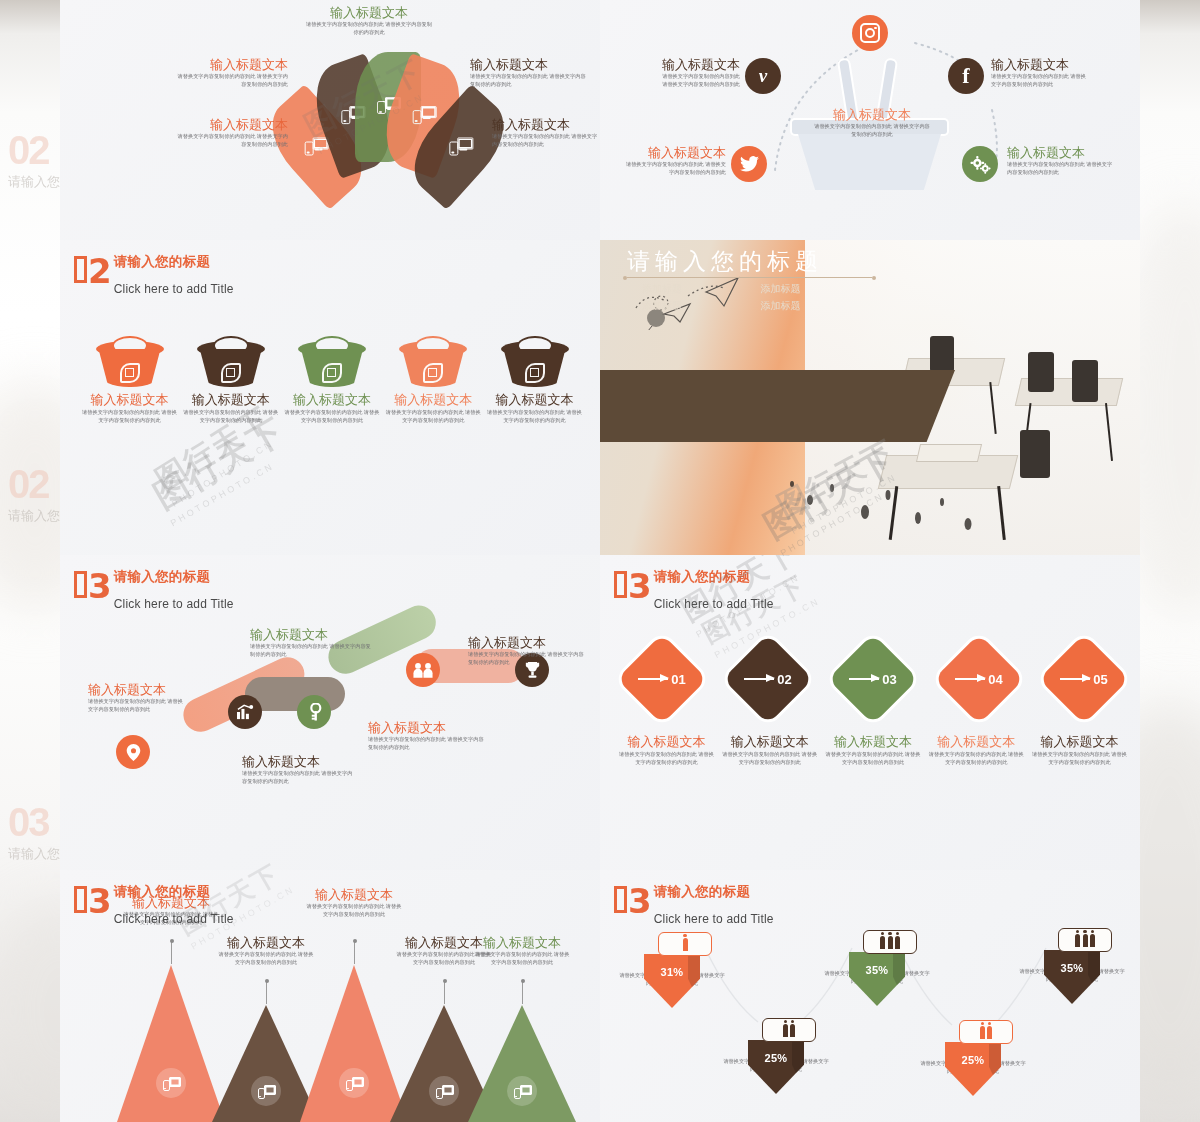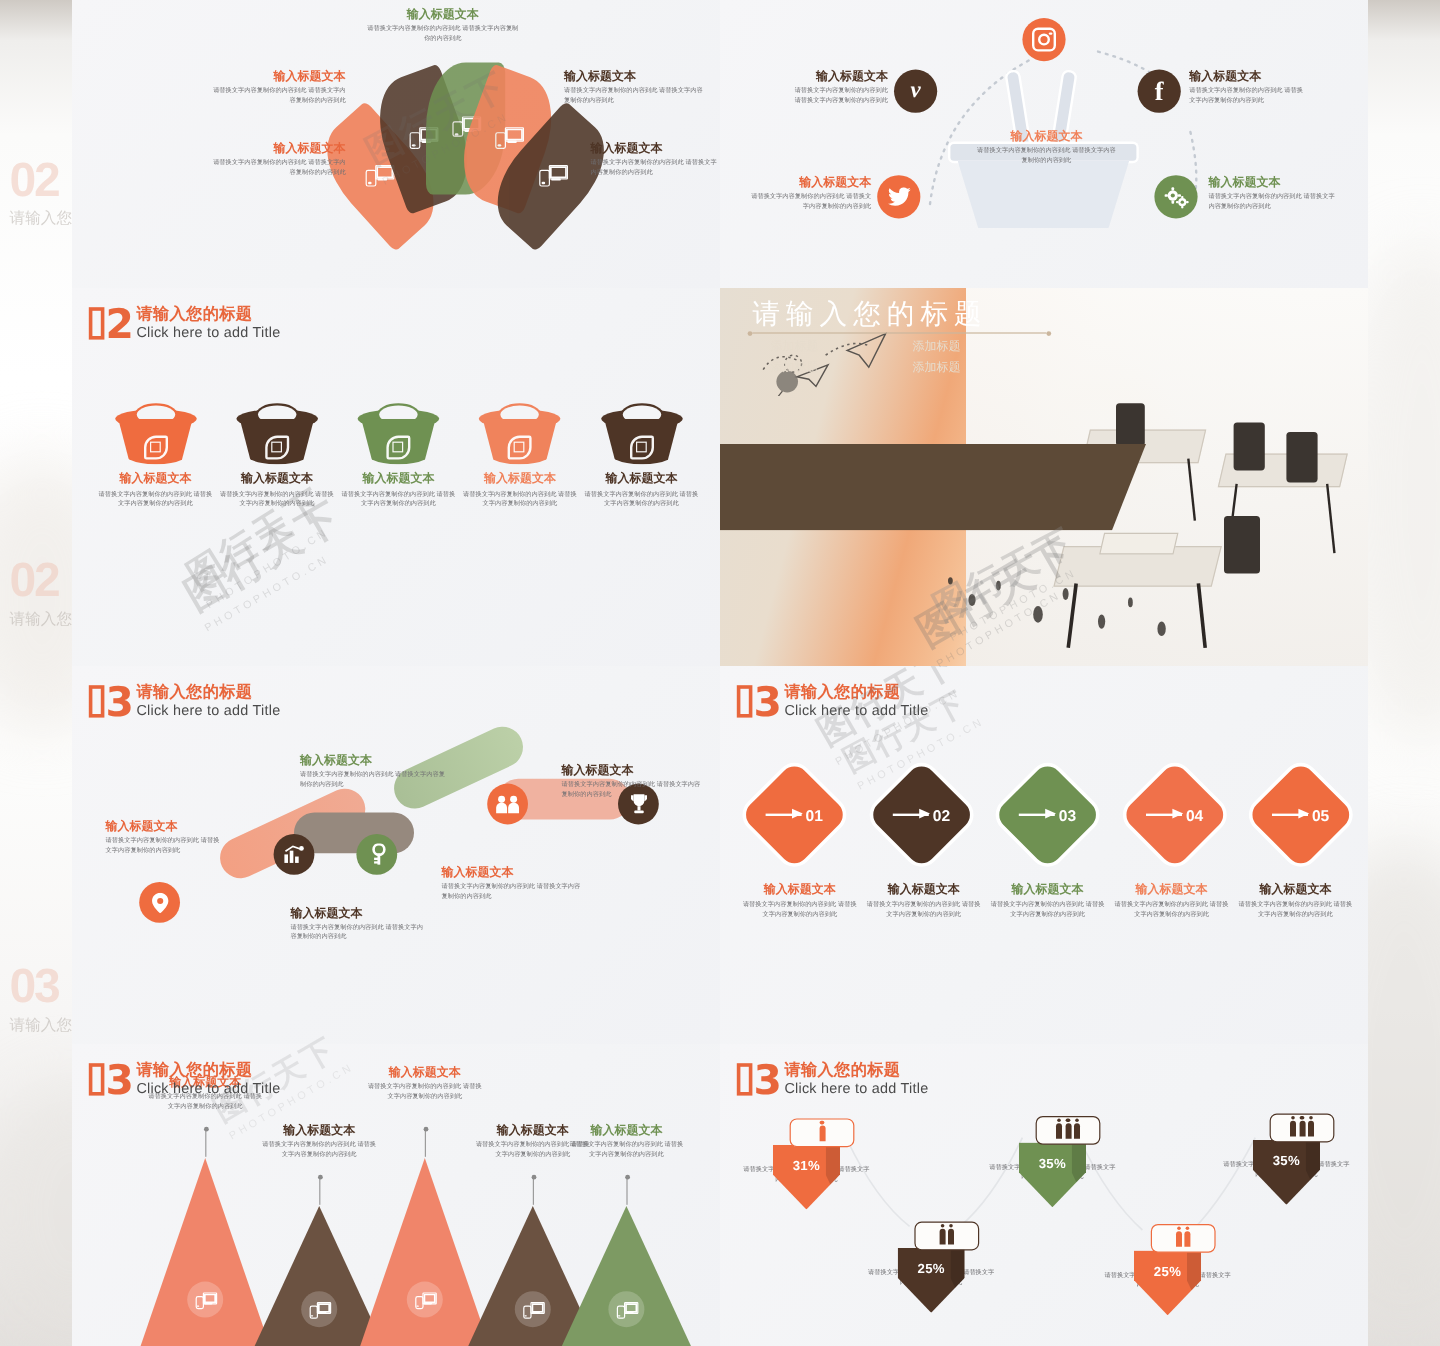--- a/index.html
+++ b/index.html
@@ -32,24 +32,24 @@
   
   .sec-head{position:absolute;left:14px;top:16px;display:flex;align-items:flex-start;z-index:5;}
   .sec-num{font-size:34px;line-height:30px;font-weight:bold;color:#e8663c;
            -webkit-text-stroke:0;letter-spacing:-1px;
            font-family:"DejaVu Sans",sans-serif;
            text-shadow:none;}
   .sec-num span{display:inline-block;border:3px solid #e8663c;color:transparent;
      width:13px;height:27px;vertical-align:top;margin-right:1px;box-sizing:border-box;}
   .sec-texts{margin-left:3px;margin-top:-1px;}
   .sec-cn{font-size:13.5px;font-weight:bold;color:#e8663c;line-height:14px;letter-spacing:.3px;}
-  .sec-en{font-size:12px;color:#4a4a4a;line-height:14px;margin-top:1px;letter-spacing:.2px;}
-
-  
-  .tt{font-size:10px;font-weight:bold;line-height:10px;white-space:nowrap;}
+  .sec-en{font-size:12px;color:#4a4a4a;line-height:14px;margin-top:13px;letter-spacing:.2px;}
+
+  
+  .tt{font-size:13px;font-weight:normal;line-height:10px;white-space:nowrap;}
   .bd{font-size:5.2px;color:#6f6f72;line-height:7.6px;}
   .c-or{color:#e8663c;} .c-br{color:#4e3526;} .c-gr{color:#6f9152;}
   .tcenter{text-align:center;} .tright{text-align:right;}
 
   
   .petal{position:absolute;width:66px;height:110px;border-radius:50% 0 50% 0;}
   .petal .pic{position:absolute;left:50%;top:48%;transform:translate(-50%,-50%);
               width:22px;height:18px;}
   .lotus-wrap{position:absolute;left:238px;top:52px;width:180px;height:120px;}
 

